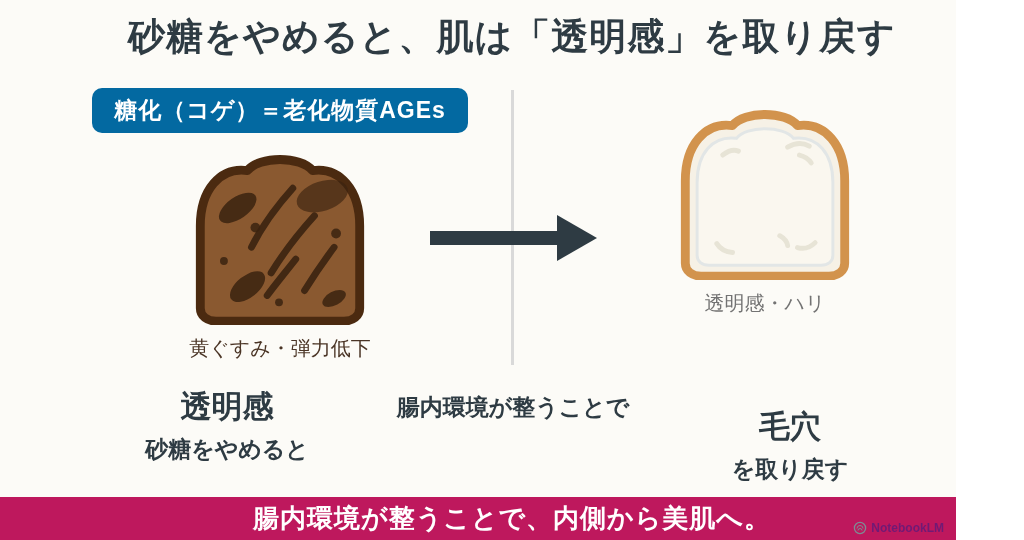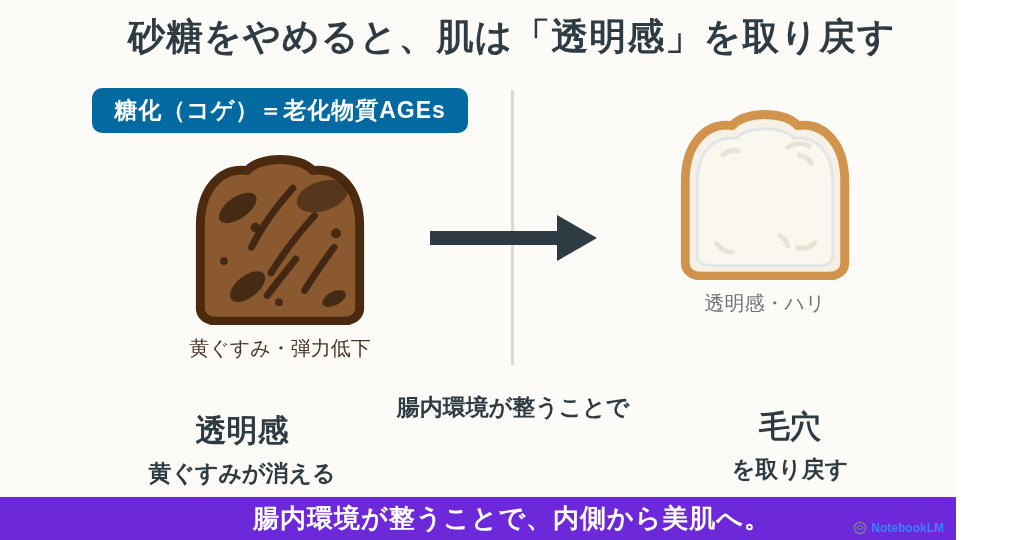--- a/index.html
+++ b/index.html
@@ -33,33 +33,33 @@
   .caption-left{ color:#4a3425; }
   .caption-right{ color:#737373; }
   .arrow-wrap{
     position:absolute; left:428px; top:212px; width:172px; height:52px; z-index:3;
   }
   .benefit{
     position:absolute; top:386px; width:300px; text-align:center; z-index:2;
   }
   .benefit .b-title{ font-size:31px; font-weight:800; color:#2e3b43; white-space:nowrap; }
   .benefit .b-sub{ font-size:23px; font-weight:700; color:#2e3b43; margin-top:6px; white-space:nowrap; }
-  .benefit-1{ left:92px;margin-top:24px; }
+  .benefit-1{ left:77px; }
   .benefit-2{ left:363px; }
   .benefit-3{ left:640px;margin-top:20px; }
   .footer{
     position:absolute; left:0; top:497px; width:1024px; height:43px;
-    background:#6d28d9; display:flex; align-items:center; justify-content:center;
+    background:#be185d; display:flex; align-items:center; justify-content:center;
   }
   .footer-msg{
     color:#ffffff; font-size:26px; font-weight:700; letter-spacing:1px; white-space:nowrap;
   }
   .watermark{
     position:absolute; right:12px; bottom:5px; display:flex; align-items:center; gap:4px;
-    color:#3b82f6; font-size:12px; font-weight:600; z-index:4;
+    color:#701a75; font-size:12px; font-weight:600; z-index:4;
   }
 </style>
 </head>
 <body>
 
 <div class="page">
 
   <div class="title">砂糖をやめると、肌は「透明感」を取り戻す</div>
 
   <div class="divider"></div>
@@ -110,21 +110,21 @@
           <path d="M138,152 q10,3 18,-5"></path>
           <path d="M120,140 q7,4 8,10"></path>
         </g>
       </svg>
     </div>
     <div class="caption caption-right">透明感・ハリ</div>
   </div>
 
   <div class="benefit benefit-1">
     <div class="b-title">透明感</div>
-    <div class="b-sub">黄ぐすみが消える</div>
+    <div class="b-sub">砂糖をやめると</div>
   </div>
   <div class="benefit benefit-2">
     <div class="b-sub">腸内環境が整うことで</div>
   </div>
   <div class="benefit benefit-3">
     <div class="b-title">毛穴</div>
     <div class="b-sub">を取り戻す</div>
   </div>
 
   <div class="footer">

